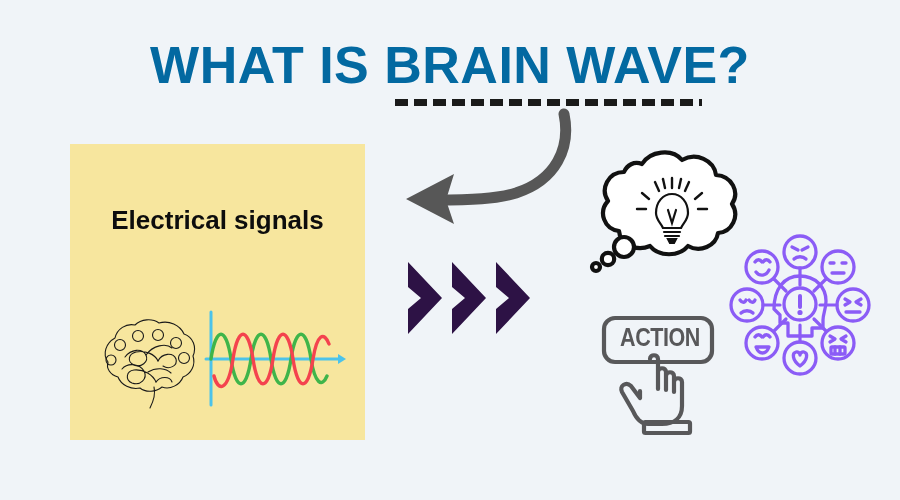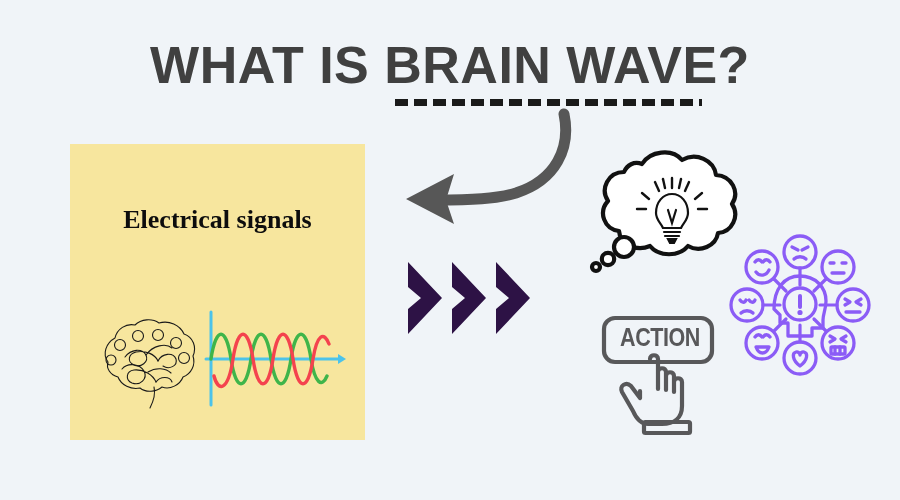--- a/index.html
+++ b/index.html
@@ -24,21 +24,21 @@
   #title {
     position: absolute;
     left: 0;
     top: 38px;
     width: 900px;
     text-align: center;
     font-family: "Liberation Sans", sans-serif;
     font-size: 52px;
     font-weight: 700;
     letter-spacing: 0.5px;
-    color: #404040;
+    color: #0369a1;
     line-height: 1.05;
     white-space: nowrap;
   }
   #title-underline {
     position: absolute;
     left: 395px;
     top: 99px;
     width: 307px;
     height: 7px;
     background-image: repeating-linear-gradient(
@@ -55,21 +55,21 @@
     width: 295px;
     height: 296px;
     background: #f7e69e;
   }
   #card-text {
     position: absolute;
     left: 0;
     top: 60px;
     width: 295px;
     text-align: center;
-    font-family: Liberation Serif, serif;
+    font-family: Liberation Sans, sans-serif;
     font-weight: 700;
     font-size: 26px;
     line-height: 1.25;
     color: #0d0d0d;
   }
   #card-text .line2 { display: block; }
 
   #brain-figure {
     position: absolute;
     left: 28px;

